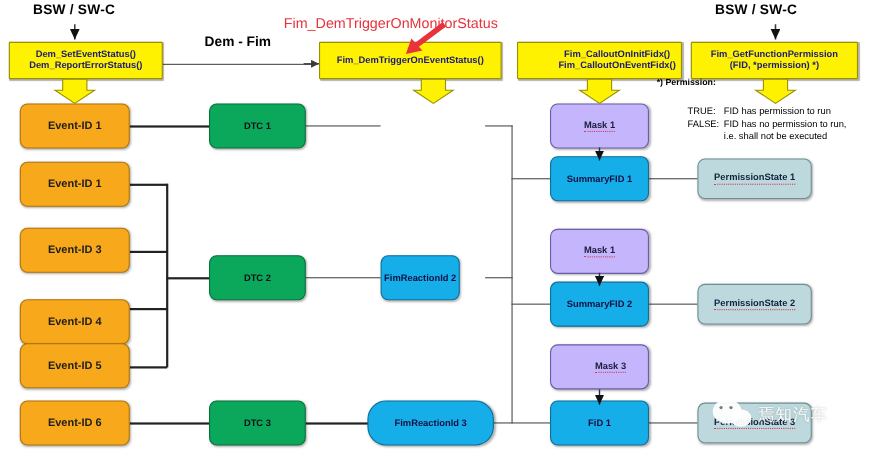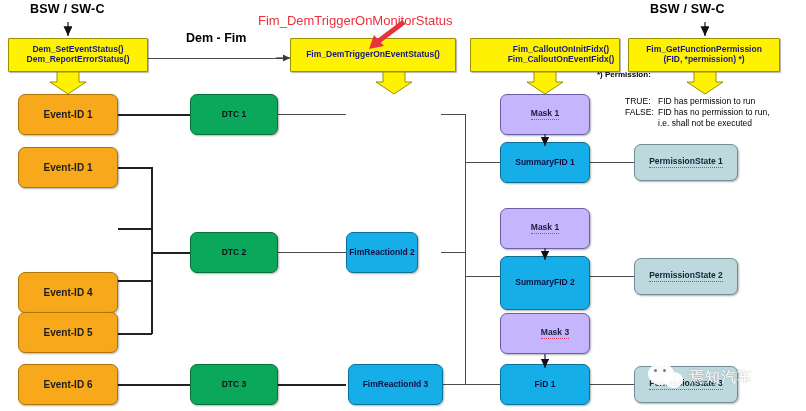--- a/index.html
+++ b/index.html
@@ -282,20 +282,23 @@
     <span>Fim_GetFunctionPermission</span>
     <span>(FID, *permission)  *)</span>
   </div>
 
   <div class="node event" style="left:18px;top:94px;width:100px;height:41px;">
     <span>Event-ID 1</span>
   </div>
   <div class="node event" style="left:18px;top:147px;width:100px;height:41px;">
     <span>Event-ID 1</span>
   </div>
+  <div class="node event" style="left:18px;top:207px;width:100px;height:41px;">
+    <span>Event-ID 3</span>
+  </div>
   <div class="node event" style="left:18px;top:272px;width:100px;height:41px;">
     <span>Event-ID 4</span>
   </div>
   <div class="node event" style="left:18px;top:312px;width:100px;height:41px;">
     <span>Event-ID 5</span>
   </div>
   <div class="node event" style="left:18px;top:364px;width:100px;height:41px;">
     <span>Event-ID 6</span>
   </div>
 
@@ -305,38 +308,38 @@
   <div class="node dtc" style="left:190px;top:232px;width:88px;height:41px;">
     <span>DTC 2</span>
   </div>
   <div class="node dtc" style="left:190px;top:364px;width:88px;height:41px;">
     <span>DTC 3</span>
   </div>
 
   <div class="node cyan" style="left:346px;top:232px;width:72px;height:41px;">
     <span>FimReactionId 2</span>
   </div>
-  <div class="node cyan" style="left:348px;top:364px;width:95px;height:41px;">
+  <div class="node cyan" style="left:334px;top:364px;width:115px;height:41px;border-radius:17px;">
     <span>FimReactionId 3</span>
   </div>
 
   <div class="node mask" style="left:500px;top:94px;width:90px;height:41px;">
     <span class="ul">Mask 1</span>
   </div>
   <div class="node mask" style="left:500px;top:208px;width:90px;height:41px;">
     <span class="ul">Mask 1</span>
   </div>
   <div class="node mask" style="left:500px;top:313px;width:90px;height:41px;padding-left:20px;">
     <span class="ul">Mask 3</span>
   </div>
 
   <div class="node cyan" style="left:500px;top:142px;width:90px;height:41px;">
     <span>SummaryFID 1</span>
   </div>
-  <div class="node cyan" style="left:500px;top:256px;width:90px;height:54px;align-items:center;">
+  <div class="node cyan" style="left:500px;top:256px;width:90px;height:41px;align-items:center;">
     <span>SummaryFID 2</span>
   </div>
   <div class="node cyan" style="left:500px;top:364px;width:90px;height:41px;">
     <span>FiD 1</span>
   </div>
 
   <div class="node pstate" style="left:634px;top:144px;width:104px;height:37px;">
     <span class="ul">PermissionState 1</span>
   </div>
   <div class="node pstate" style="left:634px;top:258px;width:104px;height:37px;">

